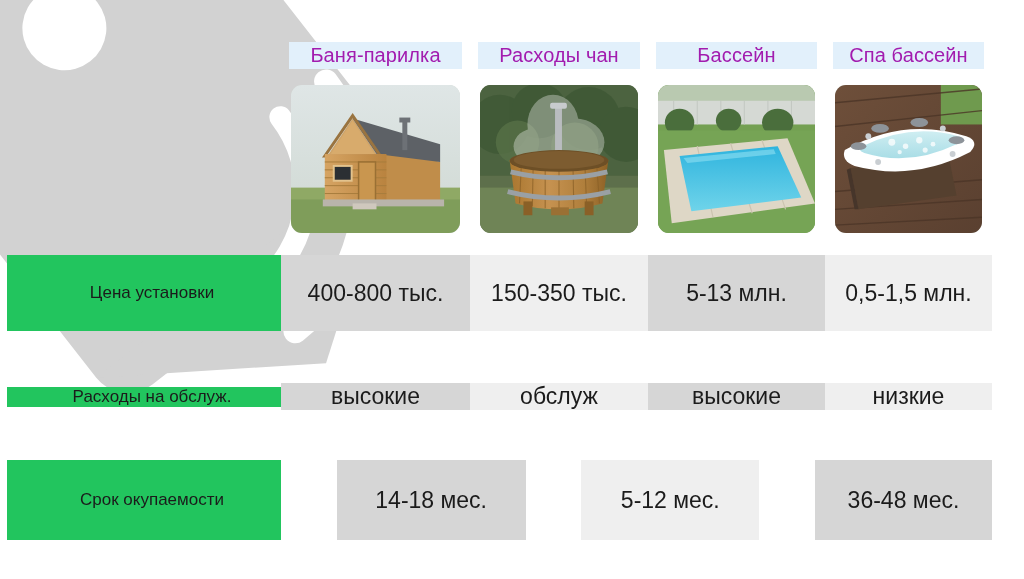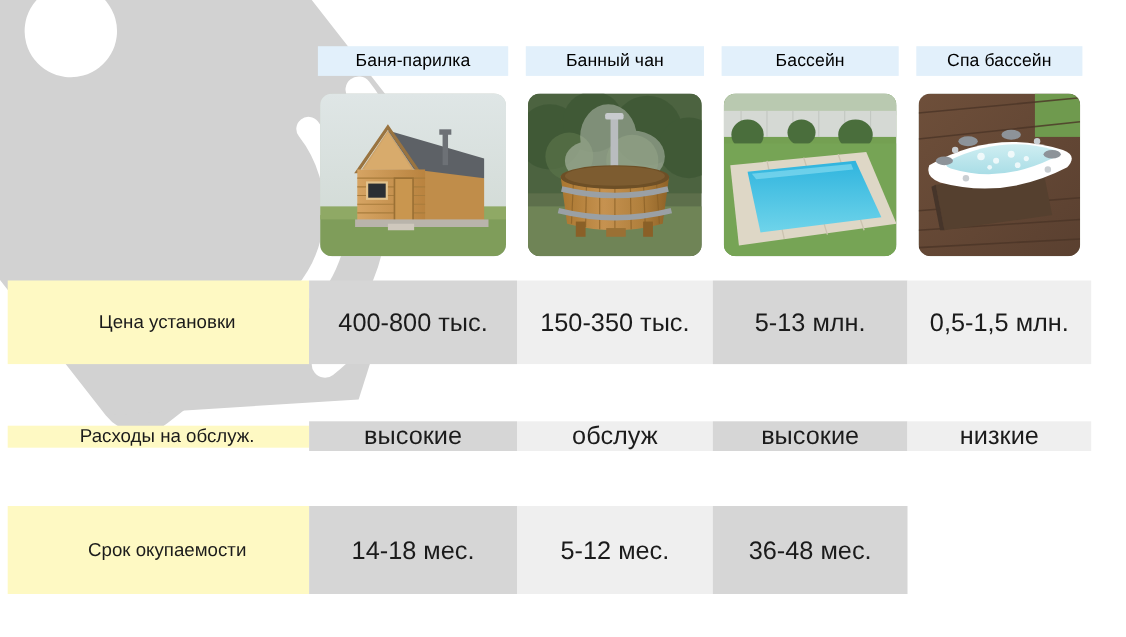--- a/index.html
+++ b/index.html
@@ -82,48 +82,48 @@
   .chip {
     position: absolute;
     top: 42px;
     left: 8px;
     right: 8px;
     height: 27px;
     background: #e2f0fb;
     display: flex;
     align-items: center;
     justify-content: center;
-    font-size: 16px;
-    color: #000000;
+    font-size: 20px;
+    color: #a21caf;
     letter-spacing: .1px;
   }
   .thumb {
     position: absolute;
     top: 85px;
     left: 10px;
     right: 10px;
     height: 148px;
     border-radius: 11px;
     overflow: hidden;
     background: #cfd6cf;
   }
   .thumb svg { display: block; width: 100%; height: 100%; }
 
   
   .r-label {
-    background: #fef9c3;
+    background: #22c55e;
     font-size: 17px;
     padding-left: 16px;
   }
   .r-odd  { background: #d6d6d6; font-size: 23px; }
   .r-even { background: #efefef; font-size: 23px; }
 
   #row0 { top: 255px; height: 76px; }
   #row1 { top: 357px; height: 79px; align-items: center; }
-  #row2 { top: 460px; height: 80px; }
+  #row2 { top: 460px; height: 80px; justify-content: space-between; }
 </style>
 </head>
 <body>
 
 <div id="page">
 
   <svg id="watermark" viewBox="0 0 620 620" xmlns="http://www.w3.org/2000/svg" aria-hidden="true">
     <g transform="rotate(-38 310 310)">
 
       <path d="M150 60 h300 a40 40 0 0 1 40 40 v330 a40 40 0 0 1 -40 40
@@ -188,21 +188,21 @@
           <rect x="112" y="36" width="5" height="30" fill="#6d7176"></rect>
           <rect x="109" y="33" width="11" height="5" fill="#6d7176"></rect>
 
           <rect x="32" y="116" width="122" height="7" fill="#b9b4ab"></rect>
           <rect x="62" y="120" width="24" height="6" fill="#cfc8bd"></rect>
         </svg>
       </div>
     </div>
 
     <div class="hcol col-d1">
-      <div class="chip">Банный чан</div>
+      <div class="chip">Расходы чан</div>
       <div class="thumb">
         <svg viewBox="0 0 160 150" preserveAspectRatio="none" xmlns="http://www.w3.org/2000/svg">
           <defs>
             <linearGradient id="tubw" x1="0" y1="0" x2="1" y2="0">
               <stop offset="0" stop-color="#a9762f"></stop>
                 <stop offset=".4" stop-color="#c69250"></stop>
               <stop offset=".75" stop-color="#b07f3c"></stop>
                 <stop offset="1" stop-color="#8d6126"></stop>
             </linearGradient>
           </defs>

